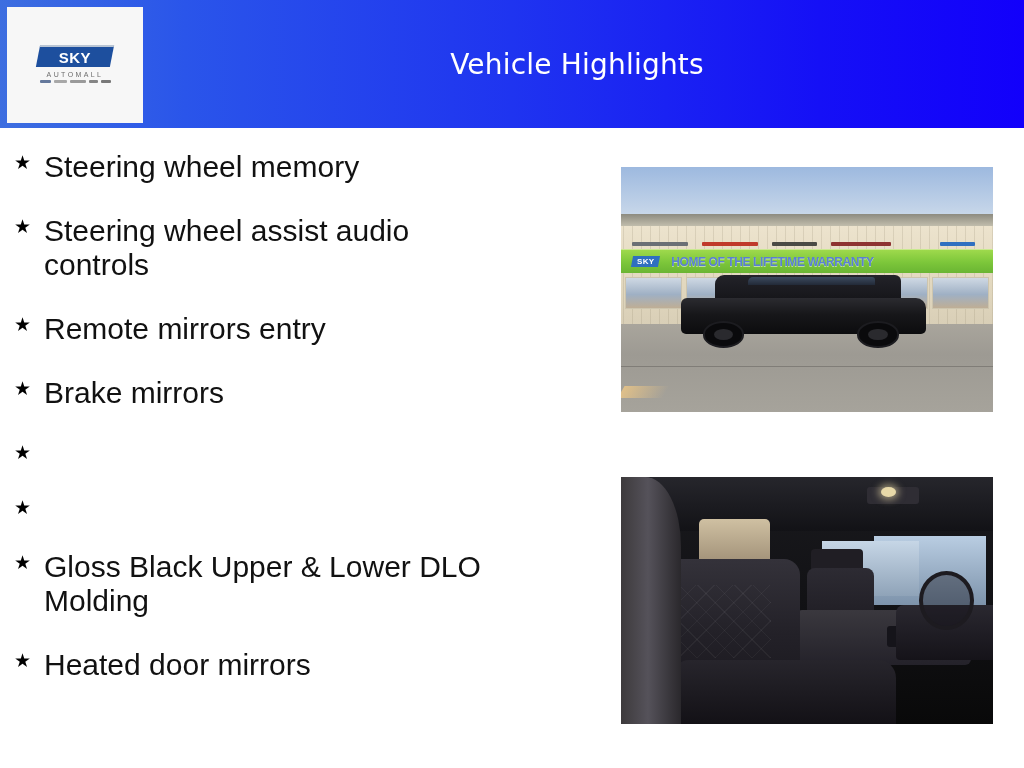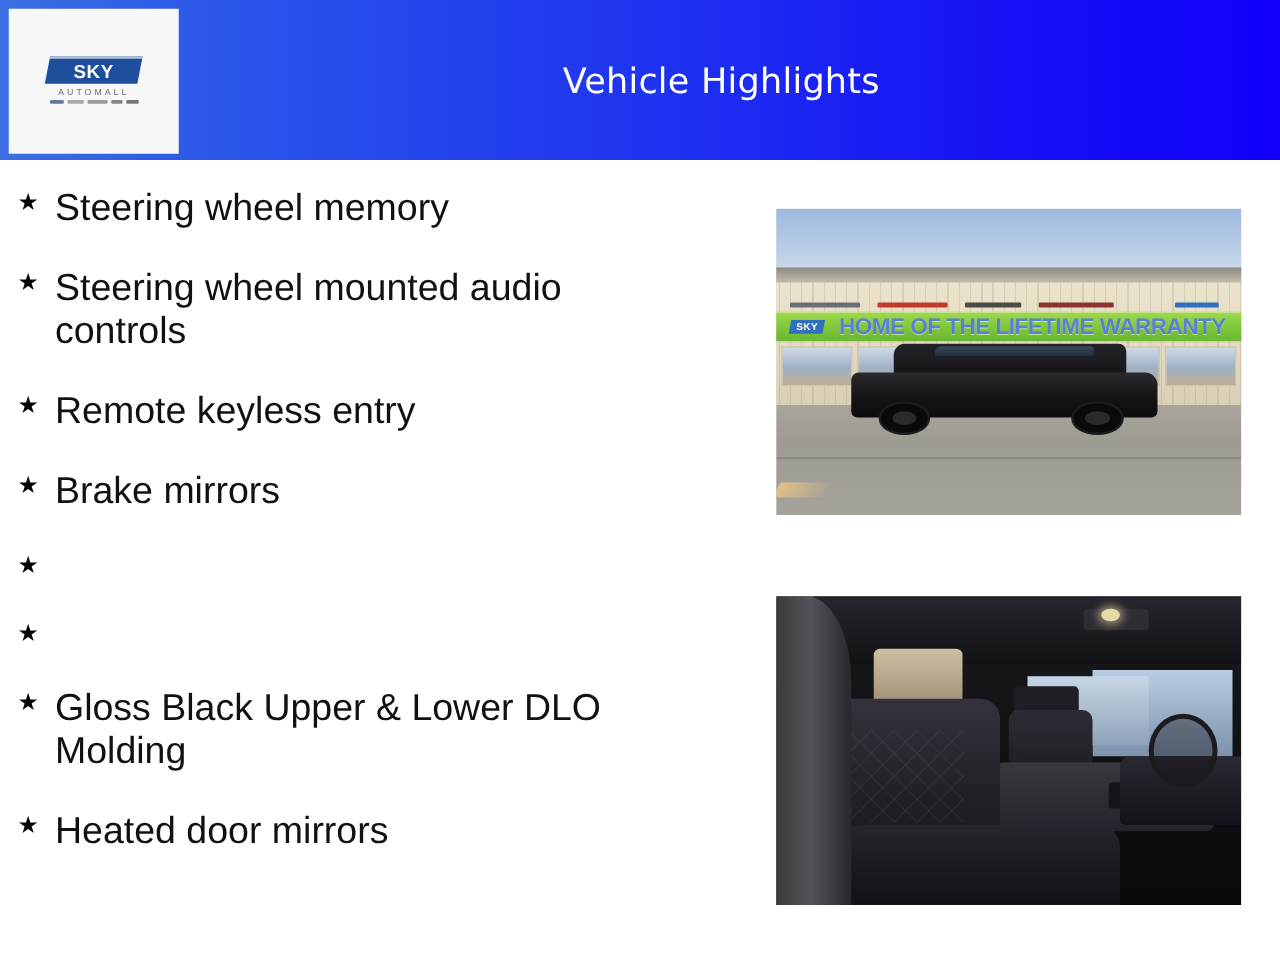--- a/index.html
+++ b/index.html
@@ -204,21 +204,21 @@
     font-weight: bold;
     letter-spacing: 0.3px;
     padding: 1px 5px;
     transform: skewX(-11deg);
     font-family: "Liberation Sans", sans-serif;
   }
   .gb-sky span { display: block; transform: skewX(11deg); }
   .gb-text {
     margin-left: 3%;
     color: #5a7fd4;
-    font-size: 18px;
+    font-size: 12px;
     font-weight: bold;
     letter-spacing: -0.4px;
     text-shadow: 0 1px 0 rgba(255,255,255,0.5);
     font-family: "Liberation Sans", sans-serif;
     white-space: nowrap;
   }
   .win-row {
     position: absolute; top: 45%; left: 0; width: 100%; height: 13%;
     display: flex; gap: 1.2%; padding: 0 1%;
     box-sizing: border-box;
@@ -384,26 +384,26 @@
 
 <div id="feature-list">
 
   <div class="feature-row">
     <div class="feature-star">★</div>
     <div class="feature-label">Steering wheel memory</div>
   </div>
 
   <div class="feature-row">
     <div class="feature-star">★</div>
-    <div class="feature-label">Steering wheel mounted audio controls</div>
-  </div>
-
-  <div class="feature-row">
-    <div class="feature-star">★</div>
-    <div class="feature-label">Remote keyless entry</div>
+    <div class="feature-label">Steering wheel assist audio controls</div>
+  </div>
+
+  <div class="feature-row">
+    <div class="feature-star">★</div>
+    <div class="feature-label">Remote mirrors entry</div>
   </div>
 
   <div class="feature-row">
     <div class="feature-star">★</div>
     <div class="feature-label">Brake mirrors</div>
   </div>
 
   <div class="feature-row">
     <div class="feature-star">★</div>
   </div>

